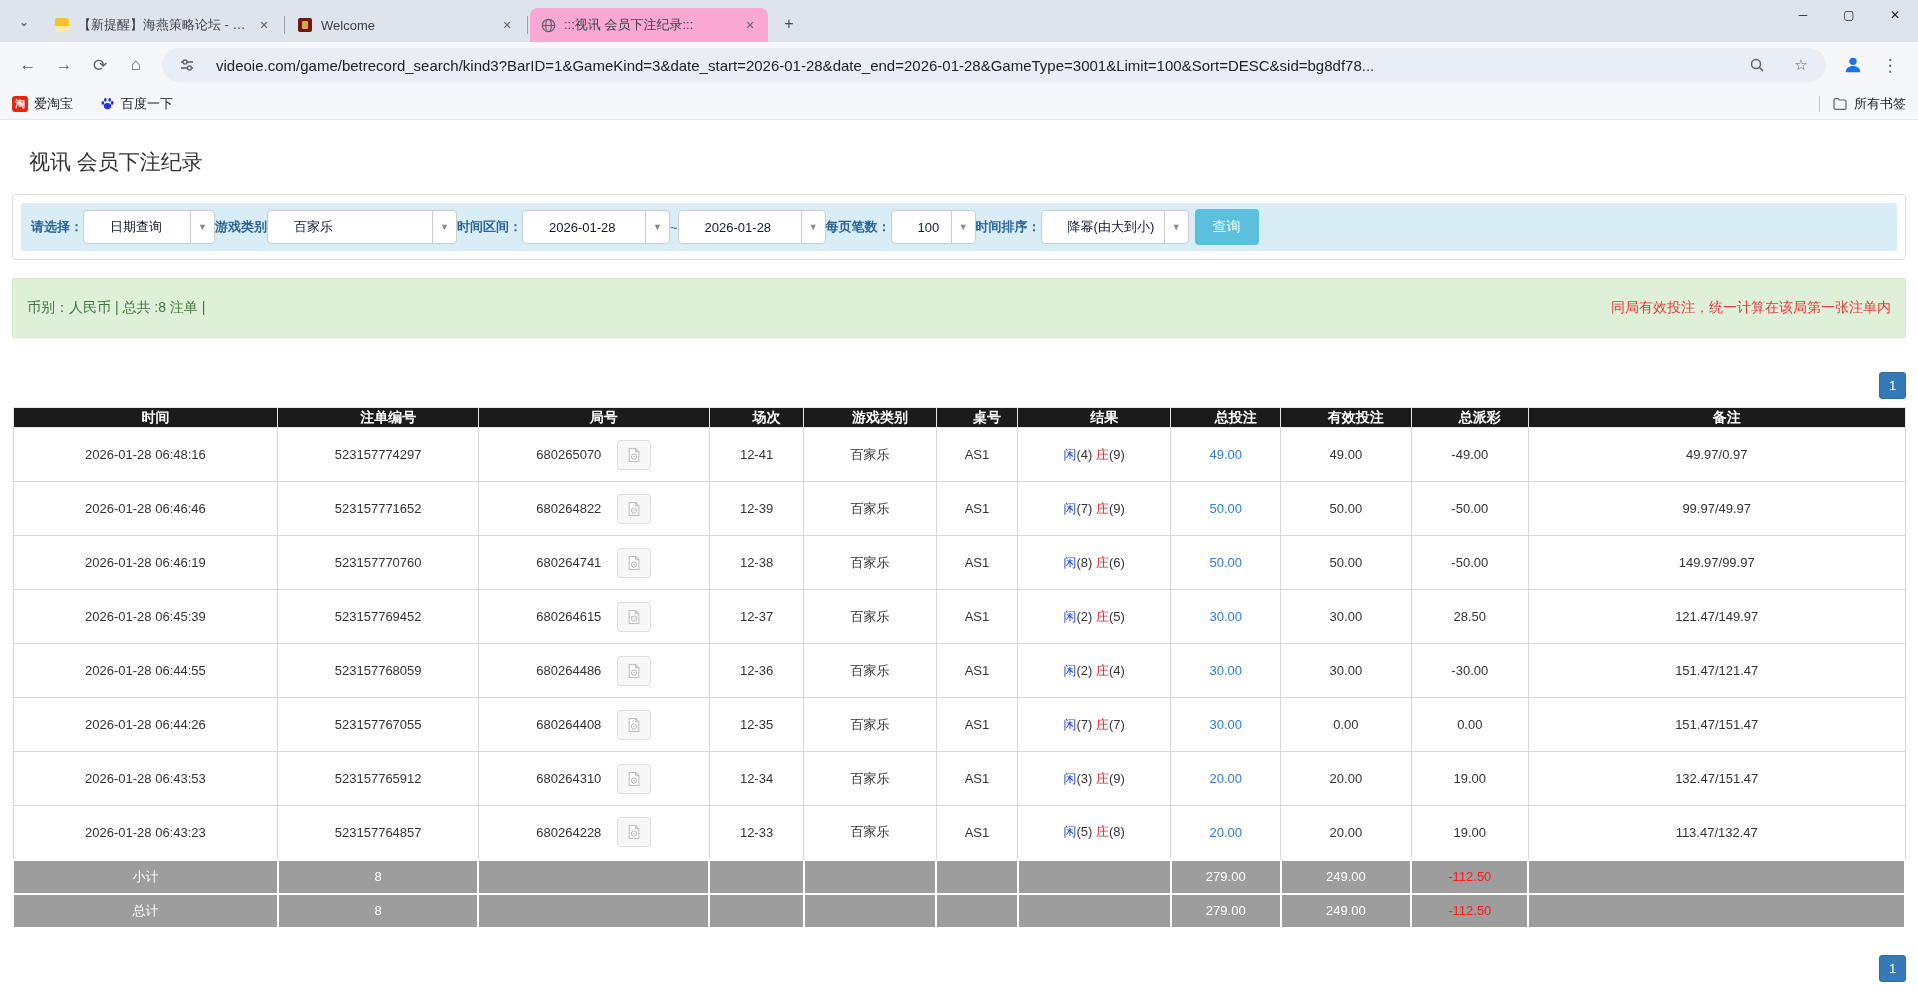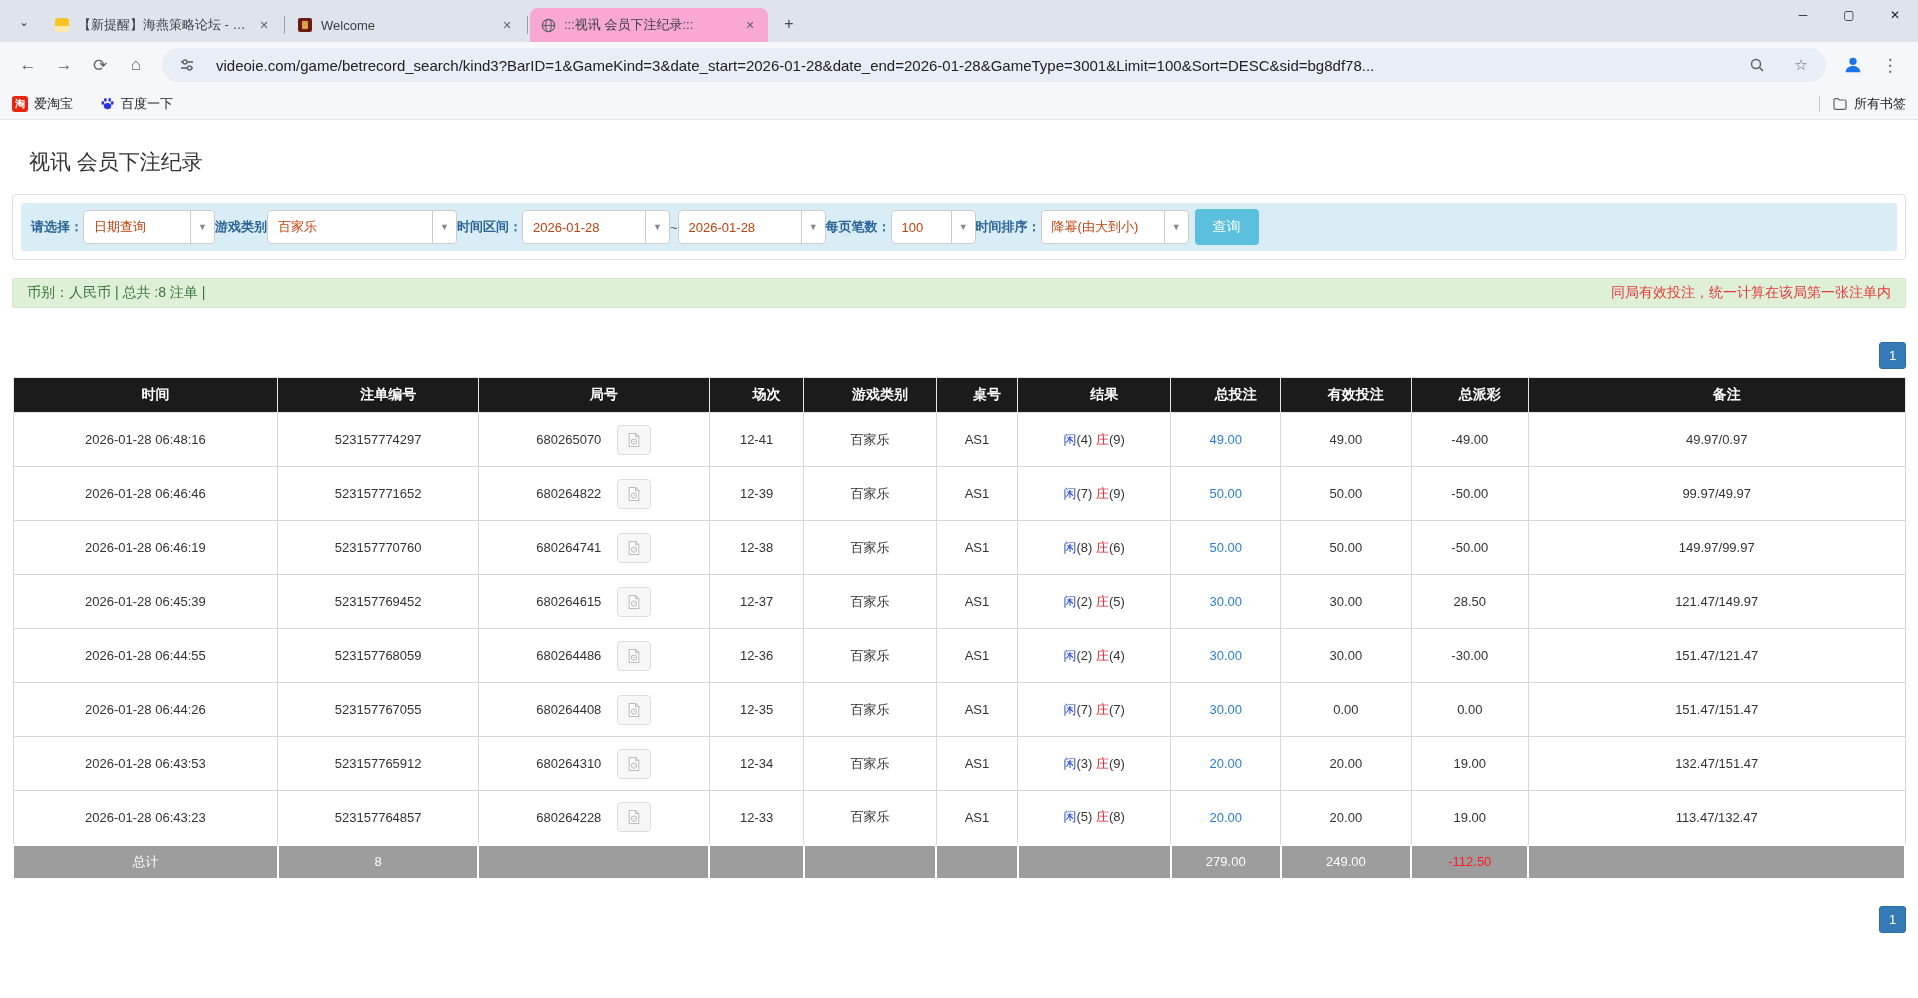--- a/index.html
+++ b/index.html
@@ -37,34 +37,34 @@
   .bm-sep { width:1px; height:16px; background:#c6c8cc; margin-right:12px; }
 
   
   .page { padding:0 12px; }
   .page-title { font-size:21px; color:#333; padding:28px 0 18px 0; font-weight:normal;margin-left:17px; }
 
   .filter-panel { border:1px solid #ddd; border-radius:4px; padding:8px; background:#fff; }
   .filter-bar { background:#d9edf7; border-radius:3px; min-height:48px; display:flex; align-items:center; padding:6px 10px; }
   .f-label { color:#2a6496; font-size:13px; font-weight:bold; white-space:nowrap; }
   .f-select { background:#fff; border:1px solid #ccc; border-radius:4px; height:34px; display:flex; align-items:center; cursor:pointer; }
-  .f-select .val { padding:0 10px; font-size:13px; color:#c2410c; flex:1; white-space:nowrap; overflow:hidden; }
+  .f-select .val { padding:0 26px; font-size:13px; color:#0f172a; flex:1; white-space:nowrap; overflow:hidden; }
   .f-select .arrow { width:24px; align-self:stretch; border-left:1px solid #ccc; display:flex; align-items:center; justify-content:center; color:#888; font-size:9px; }
   .tilde { color:#555; font-size:13px; }
   .btn-search { background:#5bc0de; color:#fff; border:none; border-radius:4px; height:36px; padding:0 18px; font-size:14px; cursor:pointer; margin-left:6px; }
 
-  .info-bar { margin-top:18px; background:#dff0d8; border:1px solid #d6e9c6; border-radius:2px; height:30px; display:flex; align-items:center; justify-content:space-between; padding:0 14px; }
+  .info-bar { margin-top:18px; background:#dff0d8; border:1px solid #d6e9c6; border-radius:2px; height:60px; display:flex; align-items:center; justify-content:space-between; padding:0 14px; }
   .info-left { color:#3c763d; font-size:14px; }
   .info-right { color:#e4393c; font-size:14px; }
 
   .pager-row { display:flex; justify-content:flex-end; margin:34px 0 8px 0; }
   .page-btn { min-width:27px; height:27px; background:#337ab7; border:1px solid #2e6da4; color:#fff; font-size:13px; display:flex; align-items:center; justify-content:center; border-radius:3px; cursor:pointer; }
 
   table.bet-table { width:100%; border-collapse:collapse; table-layout:fixed; }
-  .bet-table th { background:#1b1b1b; color:#fff; font-size:14px; font-weight:bold; height:35px; border:1px solid #e6e6e6;padding-left:20px; }
+  .bet-table th { background:#1b1b1b; color:#fff; font-size:14px; font-weight:bold; height:20px; border:1px solid #e6e6e6;padding-left:20px; }
   .bet-table td { border:1px solid #d8d8d8; text-align:center; font-size:13px; color:#333; height:54px; background:#fff; }
   .round-cell { display:flex; align-items:center; justify-content:center; gap:16px; }
   .video-btn { width:34px; height:30px; border:1px solid #ddd; border-radius:4px; background:#f7f7f7; display:inline-flex; align-items:center; justify-content:center; cursor:pointer; }
   .res-player { color:#1a3fd6; }
   .res-banker { color:#d9232e; }
   .res-num { color:#333; }
   .val-link { color:#2a7fd4; cursor:pointer; }
   .neg { color:#e4231e; }
   .bet-table tr.sumrow td { background:#9d9d9d; color:#fff; border:2px solid #fff; height:34px; font-size:13px; }
   .bet-table tr.sumrow td.neg-cell { color:#ff1a1a; }
@@ -455,31 +455,44 @@
           <td>12-33</td>
           <td>百家乐</td>
           <td>AS1</td>
           <td><span class="res-player">闲</span><span class="res-num">(5) </span><span class="res-banker">庄</span><span class="res-num">(8)</span></td>
           <td><span class="val-link">20.00</span></td>
           <td>20.00</td>
           <td>19.00</td>
           <td>113.47/132.47</td>
         </tr>
         <tr class="sumrow">
-          <td>总计</td>
+          <td>小计</td>
           <td>8</td>
           <td></td>
           <td></td>
           <td></td>
           <td></td>
           <td></td>
           <td>279.00</td>
           <td>249.00</td>
           <td class="neg-cell">-112.50</td>
           <td></td>
         </tr>
+        <tr class="sumrow">
+          <td>总计</td>
+          <td>8</td>
+          <td></td>
+          <td></td>
+          <td></td>
+          <td></td>
+          <td></td>
+          <td>279.00</td>
+          <td>249.00</td>
+          <td class="neg-cell">-112.50</td>
+          <td></td>
+        </tr>
       </tbody>
   </table>
 
   <div class="bottom-pager">
     <div class="page-btn">1</div>
   </div>
 </div>
 
 </body></html>

